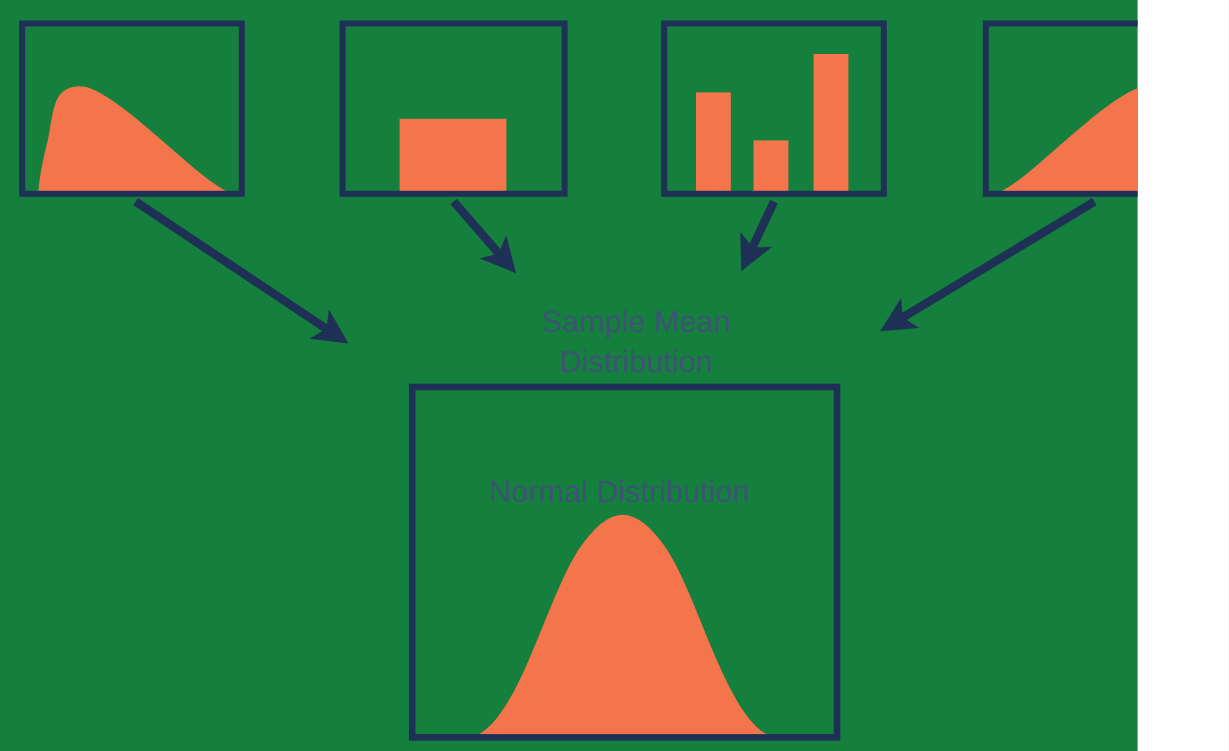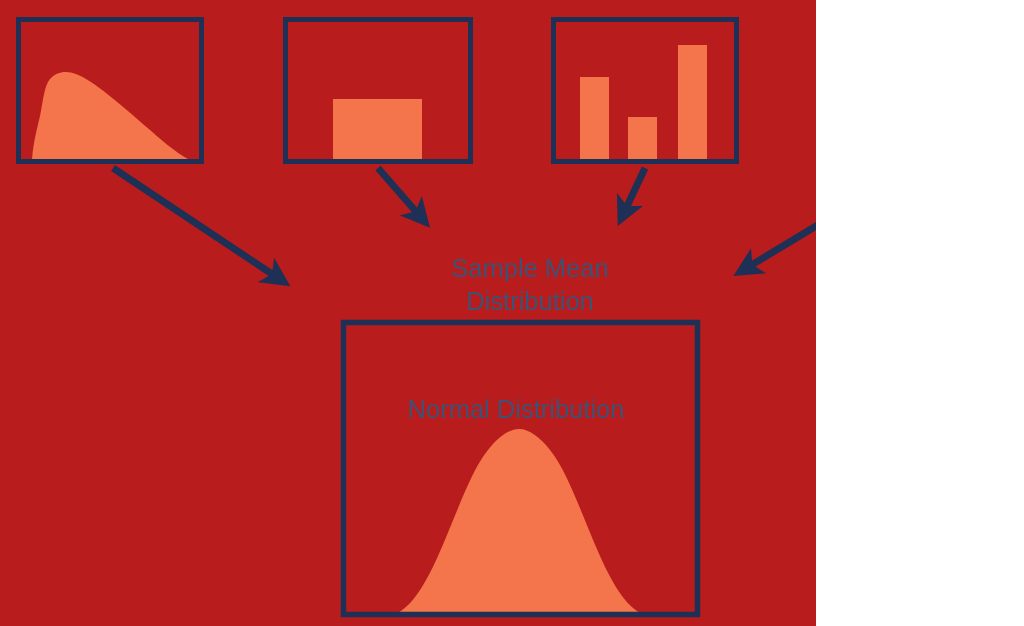--- a/index.html
+++ b/index.html
@@ -6,23 +6,23 @@
   html, body {
     margin: 0;
     padding: 0;
     background: #ffffff;
   }
   body {
     font-family: "Liberation Sans", sans-serif;
   }
   #stage {
     position: relative;
-    width: 816px;
+    width: 948px;
     height: 626px;
-    background: #b91c1c;
+    background: #15803d;
     overflow: hidden;
   }
   #canvas {
     position: absolute;
     top: 0;
     left: 0;
     width: 1024px;
     height: 626px;
     display: block;
   }

